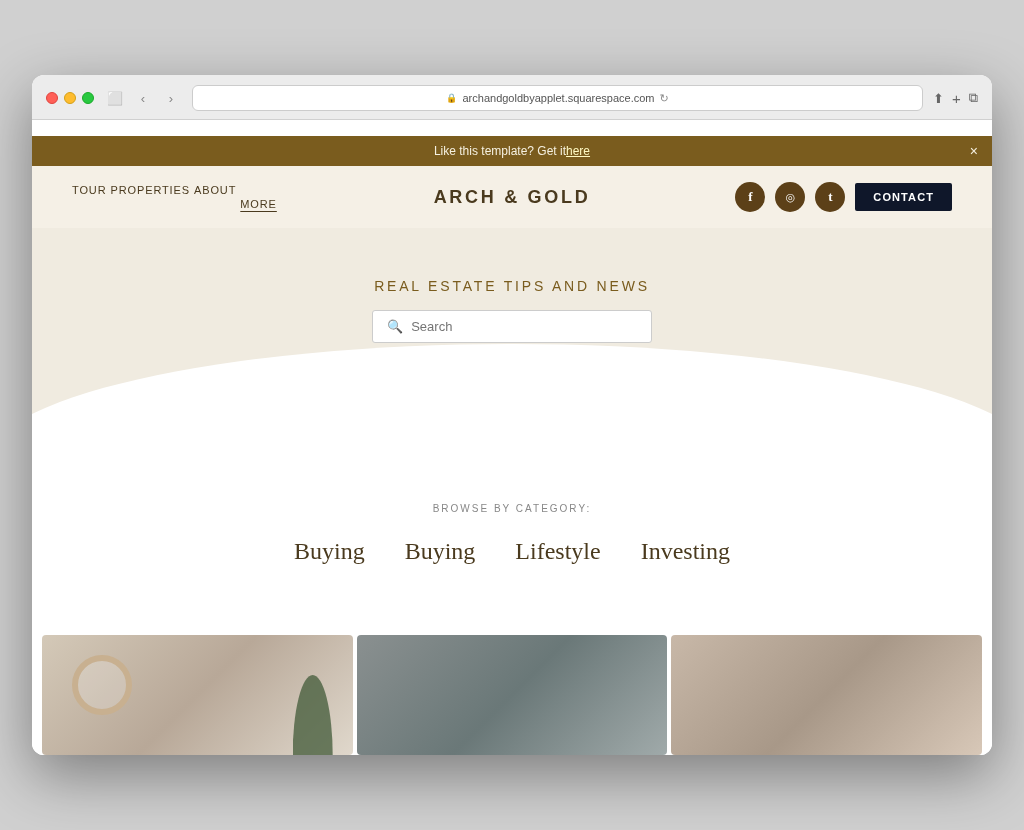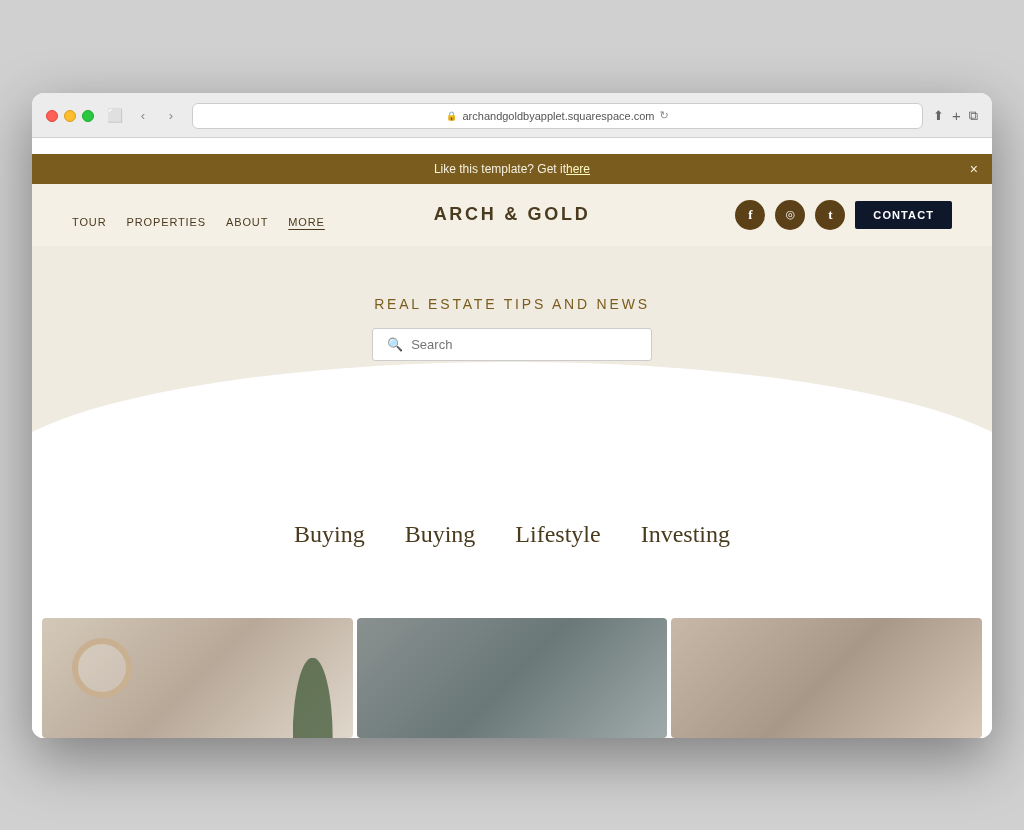--- a/index.html
+++ b/index.html
@@ -135,22 +135,22 @@
       background: #f5f0e6;
       padding: 0 40px;
       height: 62px;
       display: flex;
       align-items: center;
       justify-content: space-between;
     }
 
     .nav-left {
       display: flex;
-      gap: 20px;
-      align-items: flex-end;
+      gap: 4px;
+      align-items: flex-start;
     }
 
     .nav-item {
       font-size: 11px;
       letter-spacing: 0.08em;
       color: #4a3a1e;
       cursor: pointer;
       text-transform: uppercase;
       font-weight: 500;
     }
@@ -417,20 +417,21 @@
 
     <div class="hero-section">
       <p class="hero-subtitle">REAL ESTATE TIPS AND NEWS</p>
       <div class="search-bar">
         <span class="search-icon-svg">🔍</span>
         <input type="text" placeholder="Search" style="">
       </div>
     </div>
 
     <div class="categories-section">
+      <p class="browse-label">BROWSE BY CATEGORY:</p>
       <div class="category-list">
         <span class="category-item">Buying</span>
         <span class="category-item">Buying</span>
         <span class="category-item">Lifestyle</span>
         <span class="category-item">Investing</span>
       </div>
     </div>
 
     <div class="blog-images">
       <div class="blog-img blog-img-1">

